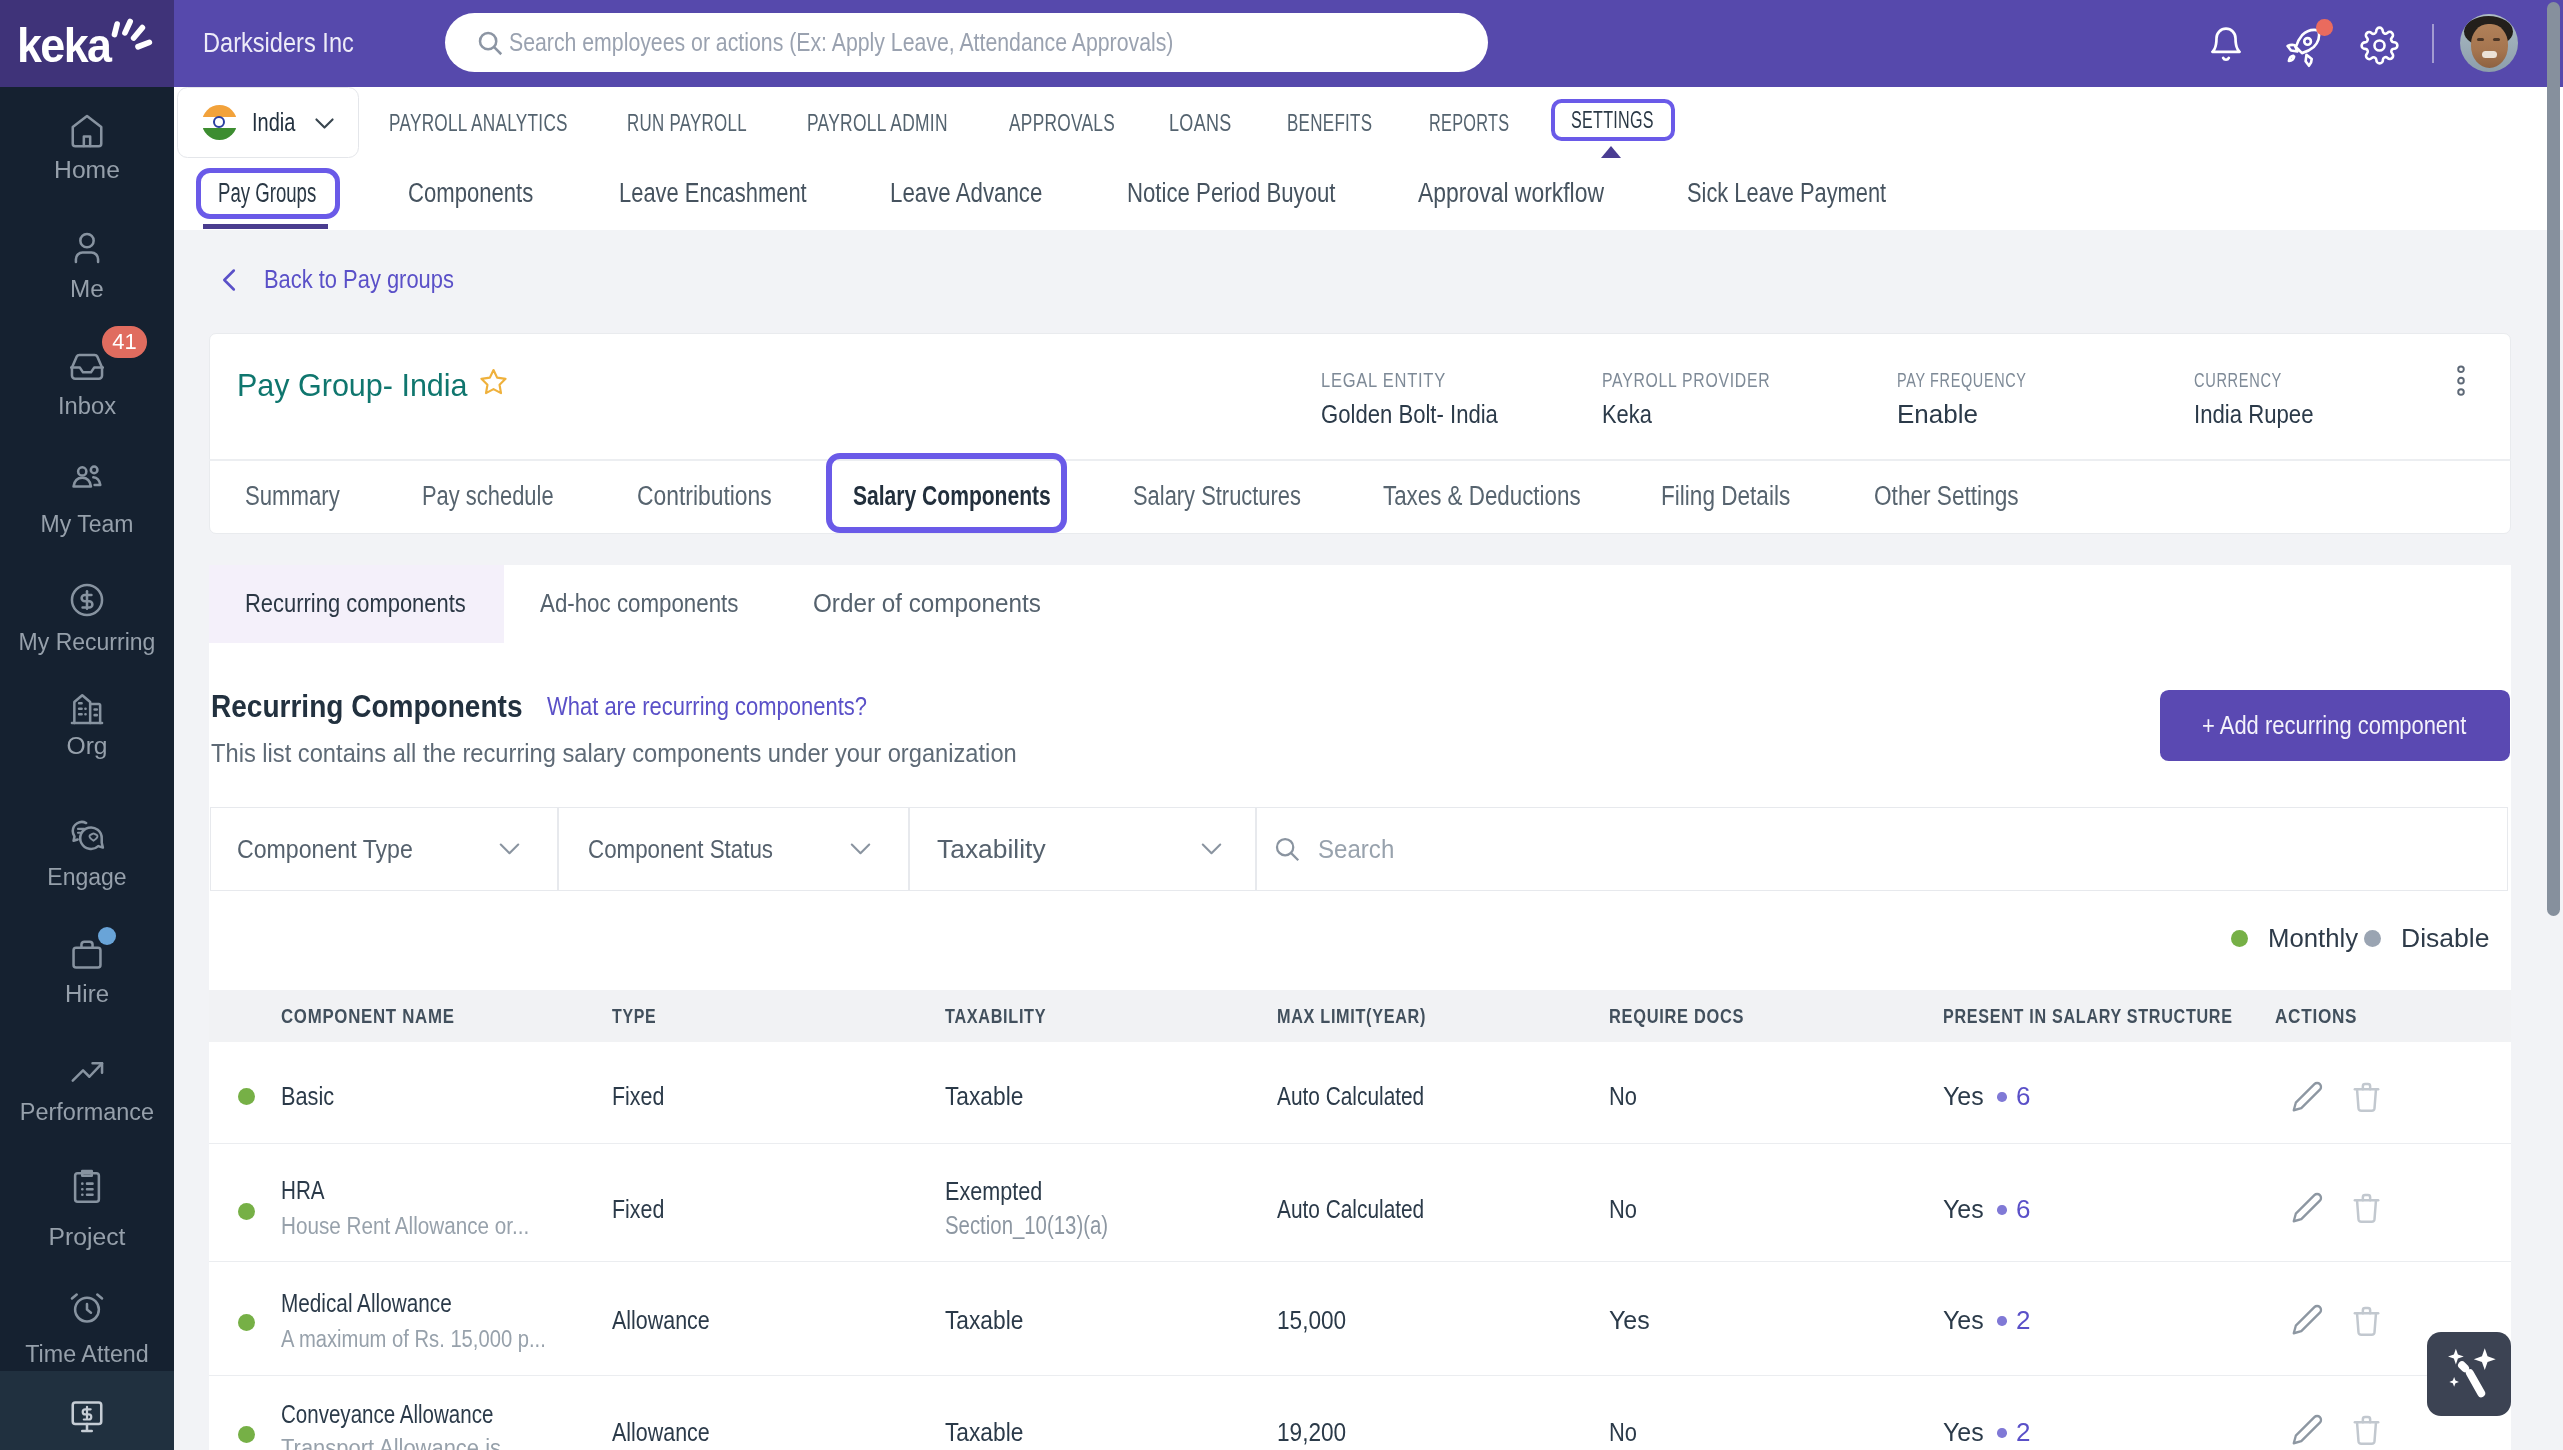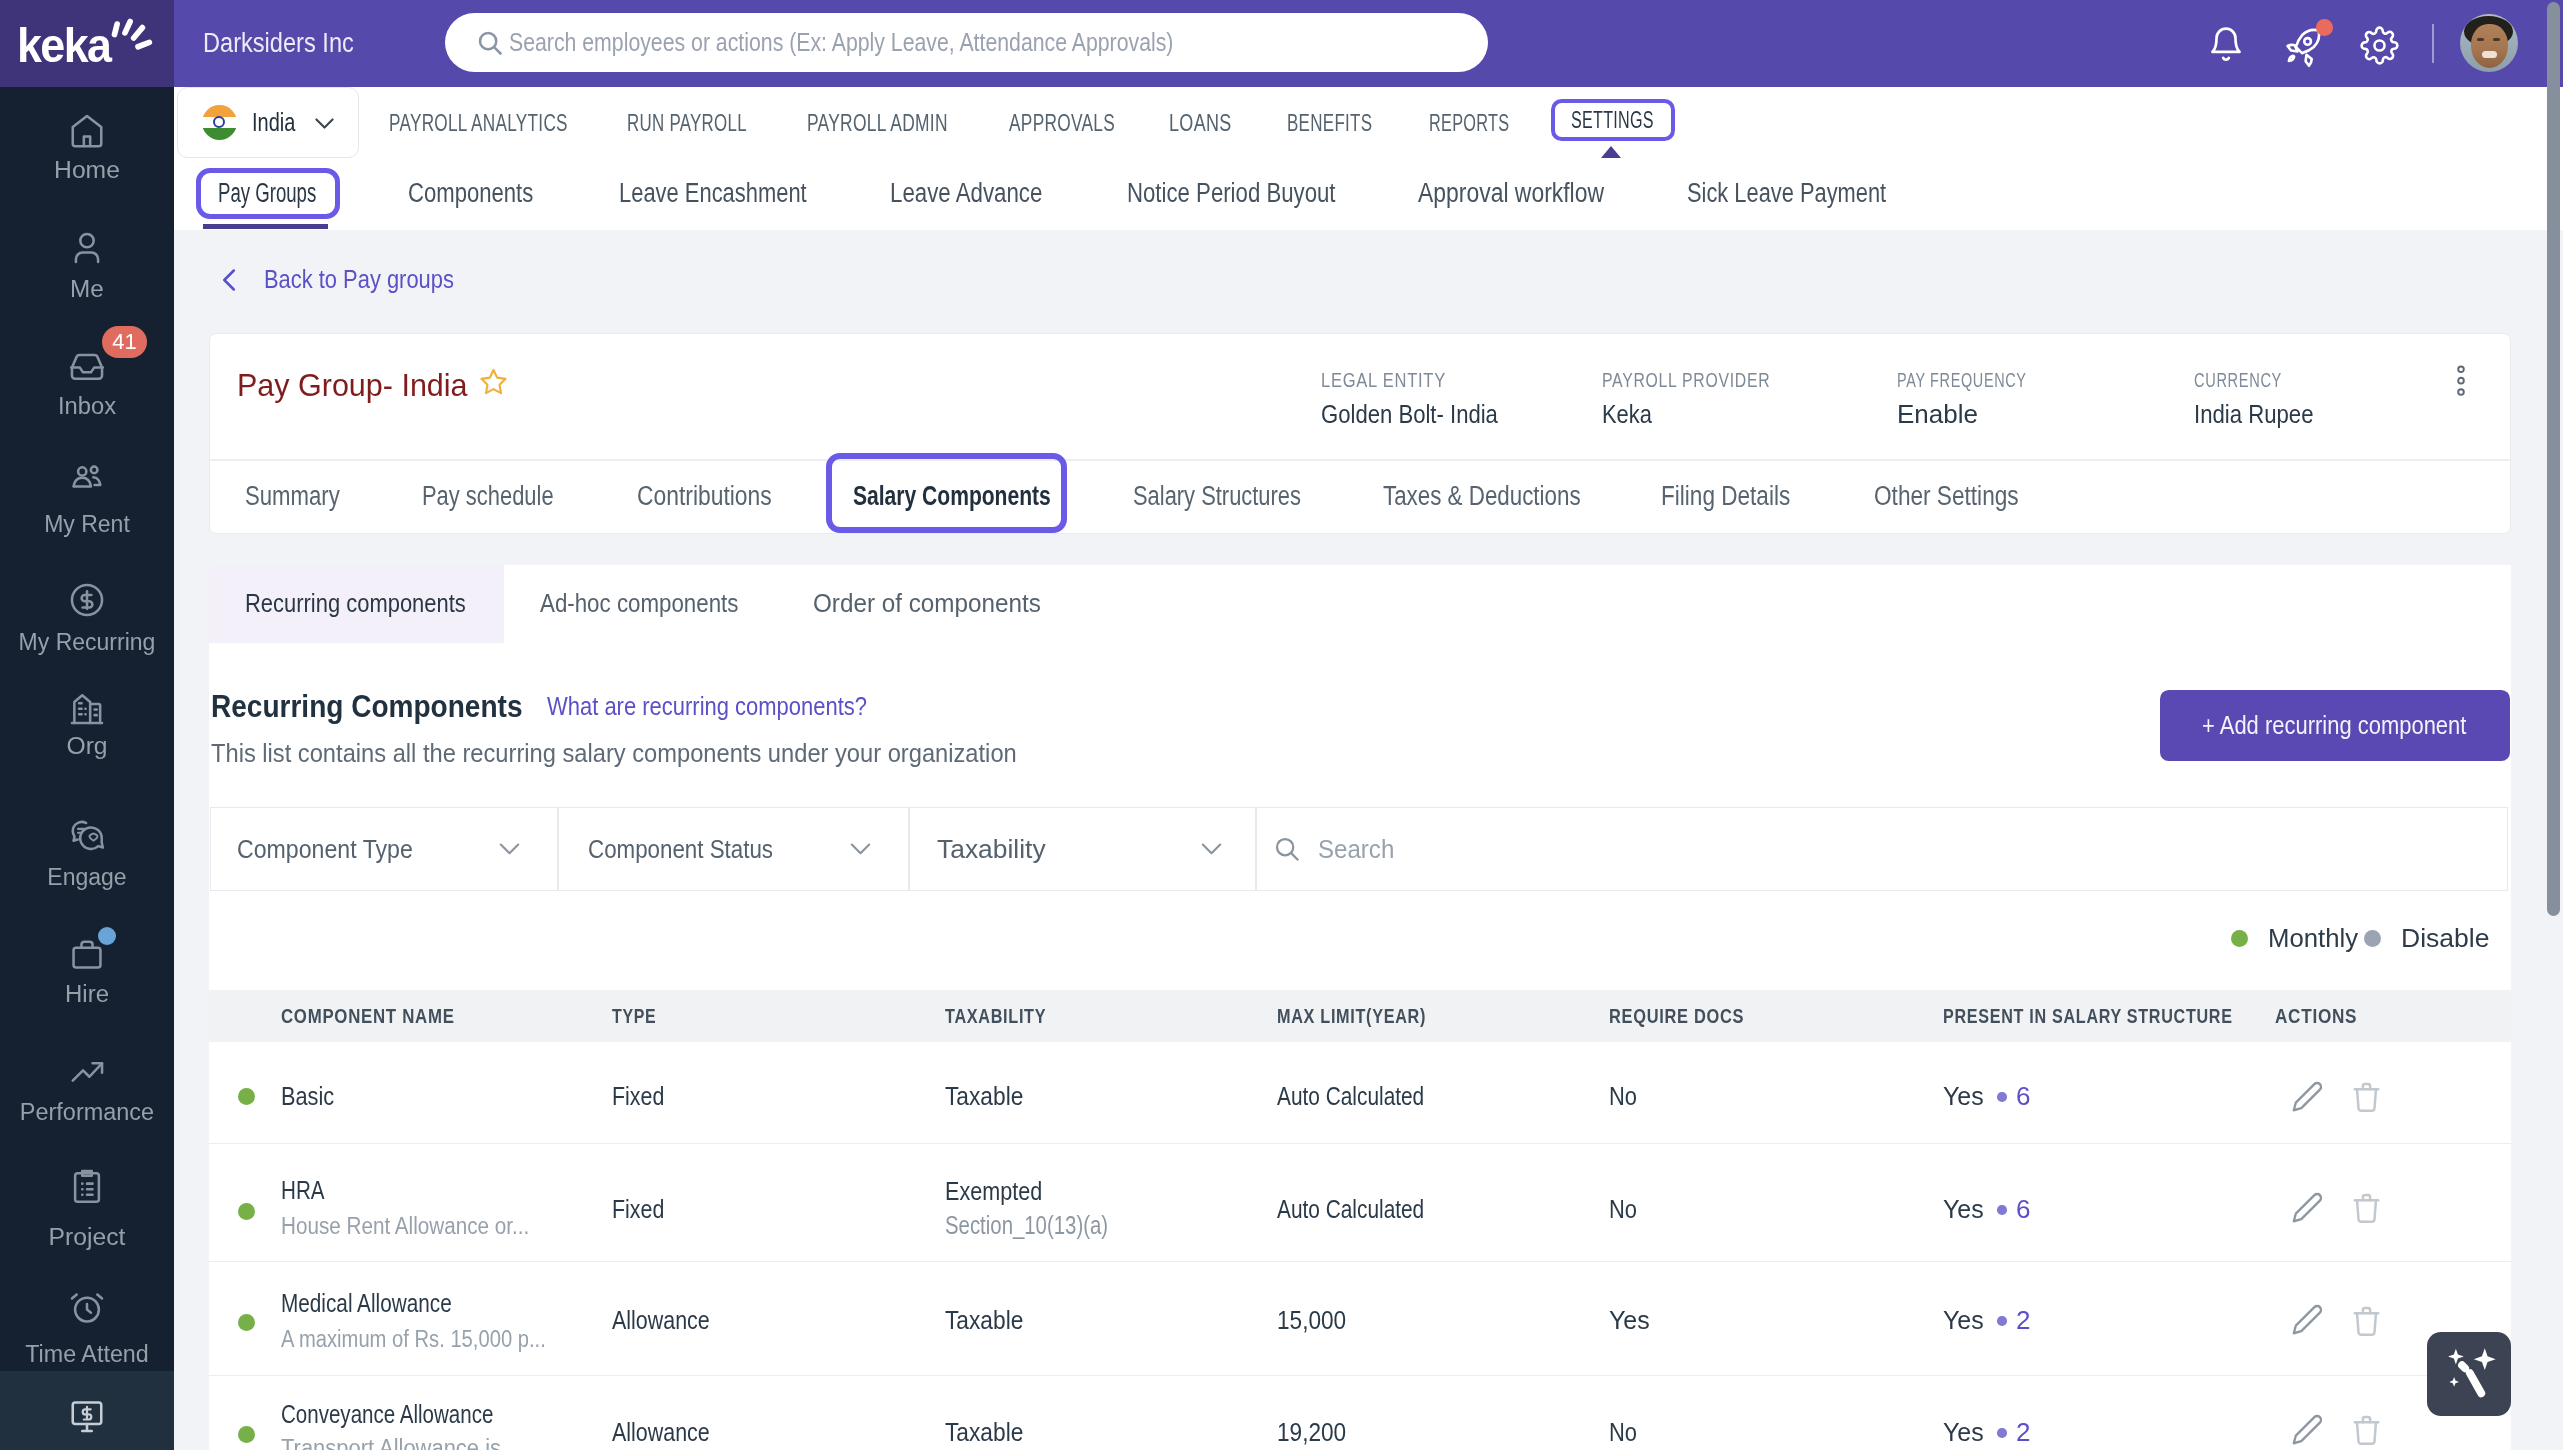--- a/index.html
+++ b/index.html
@@ -87,21 +87,21 @@
 <div class="abs" style="left:0;top:392px;width:174px;text-align:center;font-size:23px;line-height:28px;color:#96A0AB;transform:scaleX(1.031);">Inbox</div>
 <div class="abs" style="left:102px;top:326px;min-width:45px;height:32px;border-radius:16.6px;background:#E06C5F;color:#fff;font-size:22px;display:flex;align-items:center;justify-content:center;">41</div>
 <div class="abs" style="left:68px;top:458px;">
     <svg width="38" height="38" viewBox="0 0 24 24" fill="none" stroke="#8793A0" stroke-width="1.6" stroke-linecap="round" stroke-linejoin="round">
       <circle cx="9" cy="8.5" r="2.6"></circle>
       <circle cx="16.5" cy="7.5" r="2.1"></circle>
       <path d="M3.5 18c.5-3.5 2.6-5.5 5.5-5.5s5 2 5.5 5.5z"></path>
       <path d="M16 12.2c2.3.2 3.9 1.9 4.4 4.8h-3.6"></path>
     </svg>
   </div>
-<div class="abs" style="left:0;top:510px;width:174px;text-align:center;font-size:23px;line-height:28px;color:#96A0AB;">My Rent</div>
+<div class="abs" style="left:0;top:510px;width:174px;text-align:center;font-size:23px;line-height:28px;color:#96A0AB;">My Team</div>
 <div class="abs" style="left:68px;top:581px;">
     <svg width="38" height="38" viewBox="0 0 24 24" fill="none" stroke="#8793A0" stroke-width="1.6" stroke-linecap="round" stroke-linejoin="round">
       <circle cx="12" cy="12" r="9.5"></circle>
       <path d="M12 6.5v11"></path>
       <path d="M14.8 8.8H10.6a2 2 0 0 0 0 4h2.8a2 2 0 0 1 0 4H9.2"></path>
     </svg>
   </div>
 <div class="abs" style="left:0;top:628px;width:174px;text-align:center;font-size:23px;line-height:28px;color:#96A0AB;">My Recurring</div>
 <div class="abs" style="left:68px;top:689px;">
     <svg width="38" height="38" viewBox="0 0 24 24" fill="none" stroke="#8793A0" stroke-width="1.6" stroke-linecap="round" stroke-linejoin="round">
@@ -194,21 +194,21 @@
 <div class="abs" style="left:1687px;top:176px;line-height:34px;font-size:27px;color:#46535F;white-space:nowrap;transform:scaleX(0.809);transform-origin:0 50%;">Sick Leave Payment</div>
 <div class="abs" style="left:196px;top:168px;width:144px;height:51px;border:5.2px solid #6A5AE8;border-radius:14px;"></div>
 <div class="abs" style="left:203px;top:224px;width:125px;height:5.2px;background:#4A3D8F;"></div>
 <div class="abs" style="left:220px;top:267px;">
     <svg width="19" height="26" viewBox="0 0 22 30" fill="none" stroke="#5A50C8" stroke-width="3" stroke-linecap="round" stroke-linejoin="round">
       <polyline points="16,4 5,15 16,26"></polyline>
     </svg>
   </div>
 <div class="abs" style="left:264px;top:264px;line-height:31px;font-size:25px;color:#5A50C8;white-space:nowrap;transform:scaleX(0.876);transform-origin:0 50%;">Back to Pay groups</div>
 <div class="abs" style="left:209px;top:333px;width:2302px;height:201px;background:#fff;border:0.9px solid #E9EBEE;border-radius:7px;"></div>
-<div class="abs" style="left:237px;top:366px;line-height:38px;font-size:30.5px;color:#7f1d1d;white-space:nowrap;">Pay Group- India</div>
+<div class="abs" style="left:237px;top:366px;line-height:38px;font-size:30.5px;color:#0f766e;white-space:nowrap;">Pay Group- India</div>
 <div class="abs" style="left:479px;top:367px;">
     <svg width="29" height="29" viewBox="0 0 24 24" fill="none" stroke="#EFB13C" stroke-width="1.8" stroke-linejoin="round">
       <polygon points="12 2.5 15 8.8 22 9.8 17 14.7 18.2 21.6 12 18.3 5.8 21.6 7 14.7 2 9.8 9 8.8"></polygon>
     </svg>
   </div>
 <div class="abs" style="left:1321px;top:368px;line-height:25px;font-size:20px;color:#7E8A97;white-space:nowrap;letter-spacing:0.9px;transform:scaleX(0.826);transform-origin:0 50%;">LEGAL ENTITY</div>
 <div class="abs" style="left:1321px;top:398px;line-height:33px;font-size:26px;color:#2B3A49;white-space:nowrap;transform:scaleX(0.850);transform-origin:0 50%;">Golden Bolt- India</div>
 <div class="abs" style="left:1602px;top:368px;line-height:25px;font-size:20px;color:#7E8A97;white-space:nowrap;letter-spacing:0.9px;transform:scaleX(0.790);transform-origin:0 50%;">PAYROLL PROVIDER</div>
 <div class="abs" style="left:1602px;top:398px;line-height:33px;font-size:26px;color:#2B3A49;white-space:nowrap;transform:scaleX(0.841);transform-origin:0 50%;">Keka</div>
 <div class="abs" style="left:1897px;top:368px;line-height:25px;font-size:20px;color:#7E8A97;white-space:nowrap;letter-spacing:0.9px;transform:scaleX(0.722);transform-origin:0 50%;">PAY FREQUENCY</div>

